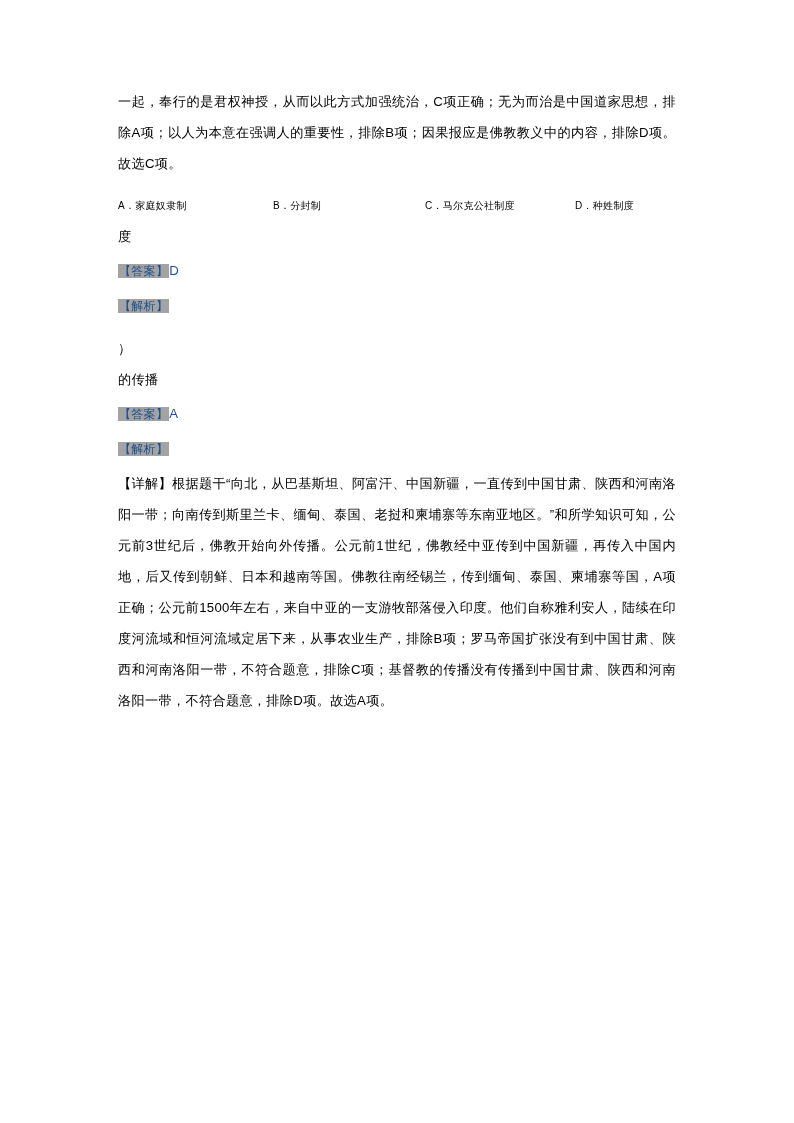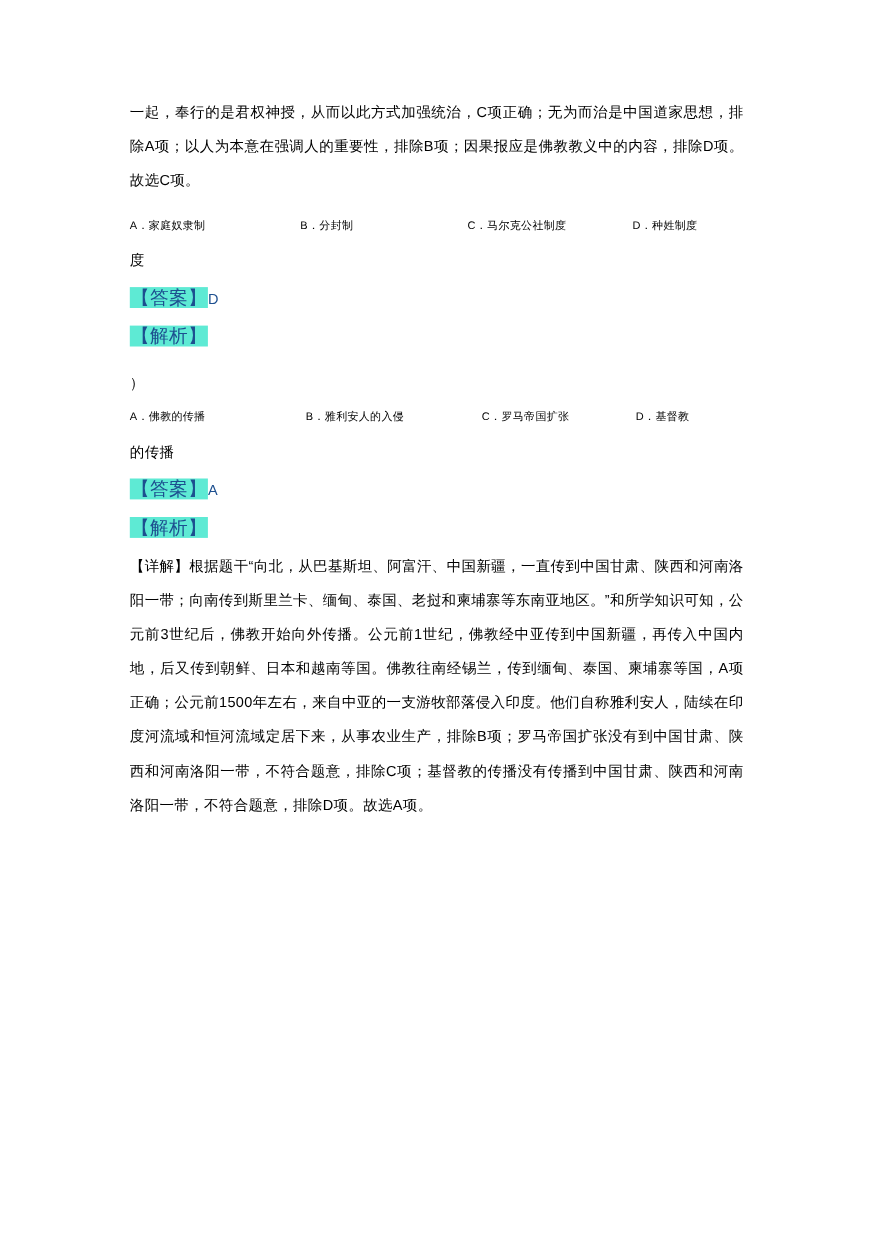--- a/index.html
+++ b/index.html
@@ -32,23 +32,23 @@
     text-justify: inter-ideograph;
   }
   .para {
     margin-bottom: 0px;
   }
   .q-block {
     margin-top: 11px;
   }
   .tag {
     color: #1d4f8f;
-    background: #5eead4;
+    background: #a3a3a3;
     display: inline;
-    font-size: 17px;
+    font-size: 12px;
     line-height: 31px;
     padding: 0 1px;
   }
   .tag-line {
     margin-top: 3px;
     margin-bottom: 3px;
   }
   .answer-val {
     color: #1d4f8f;
     font-size: 13.2px;
@@ -90,21 +90,20 @@
 
     <div class="q-block">
       <p class="opts"><span class="op opt-a">A．家庭奴隶制</span><span class="op opt-b">B．分封制</span><span class="op opt-c">C．马尔克公社制度</span><span class="op opt-d">D．种姓制度</span></p>
       <p class="wrap-tail">度</p>
       <p class="tag-line"><span class="tag">【答案】</span><span class="answer-val">D</span></p>
       <p class="tag-line"><span class="tag">【解析】</span></p>
     </div>
 
     <div class="q-block">
       <p class="wrap-tail">）</p>
-      <p class="opts opts2"><span class="op opt-a">A．佛教的传播</span><span class="op opt-b">B．雅利安人的入侵</span><span class="op opt-c">C．罗马帝国扩张</span><span class="op opt-d">D．基督教</span></p>
       <p class="wrap-tail">的传播</p>
       <p class="tag-line"><span class="tag">【答案】</span><span class="answer-val">A</span></p>
       <p class="tag-line"><span class="tag">【解析】</span></p>
       <p class="detail"><span>【详解】</span><span>根据题干“向北，从巴基斯坦、阿富汗、中国新疆，一直传到中国甘肃、陕西和河南洛阳一带；向南传到斯里兰卡、缅甸、泰国、老挝和柬埔寨等东南亚地区。”和所学知识可知，公元前3世纪后，佛教开始向外传播。公元前1世纪，佛教经中亚传到中国新疆，再传入中国内地，后又传到朝鲜、日本和越南等国。佛教往南经锡兰，传到缅甸、泰国、柬埔寨等国，A项正确；公元前1500年左右，来自中亚的一支游牧部落侵入印度。他们自称雅利安人，陆续在印度河流域和恒河流域定居下来，从事农业生产，排除B项；罗马帝国扩张没有到中国甘肃、陕西和河南洛阳一带，不符合题意，排除C项；基督教的传播没有传播到中国甘肃、陕西和河南洛阳一带，不符合题意，排除D项。故选A项。</span></p>
     </div>
 
   </div>
 </div>
 
 </body></html>

